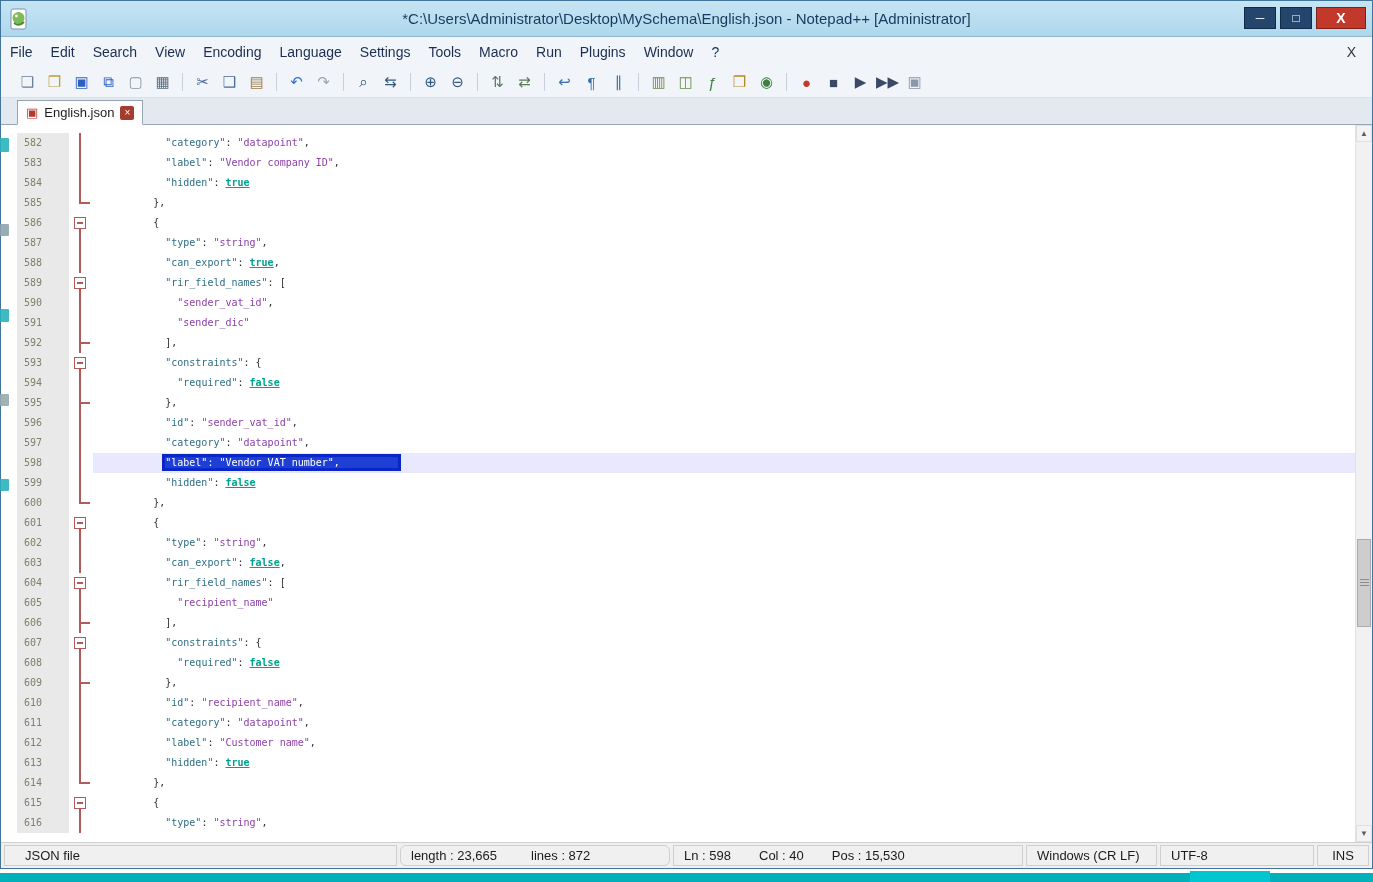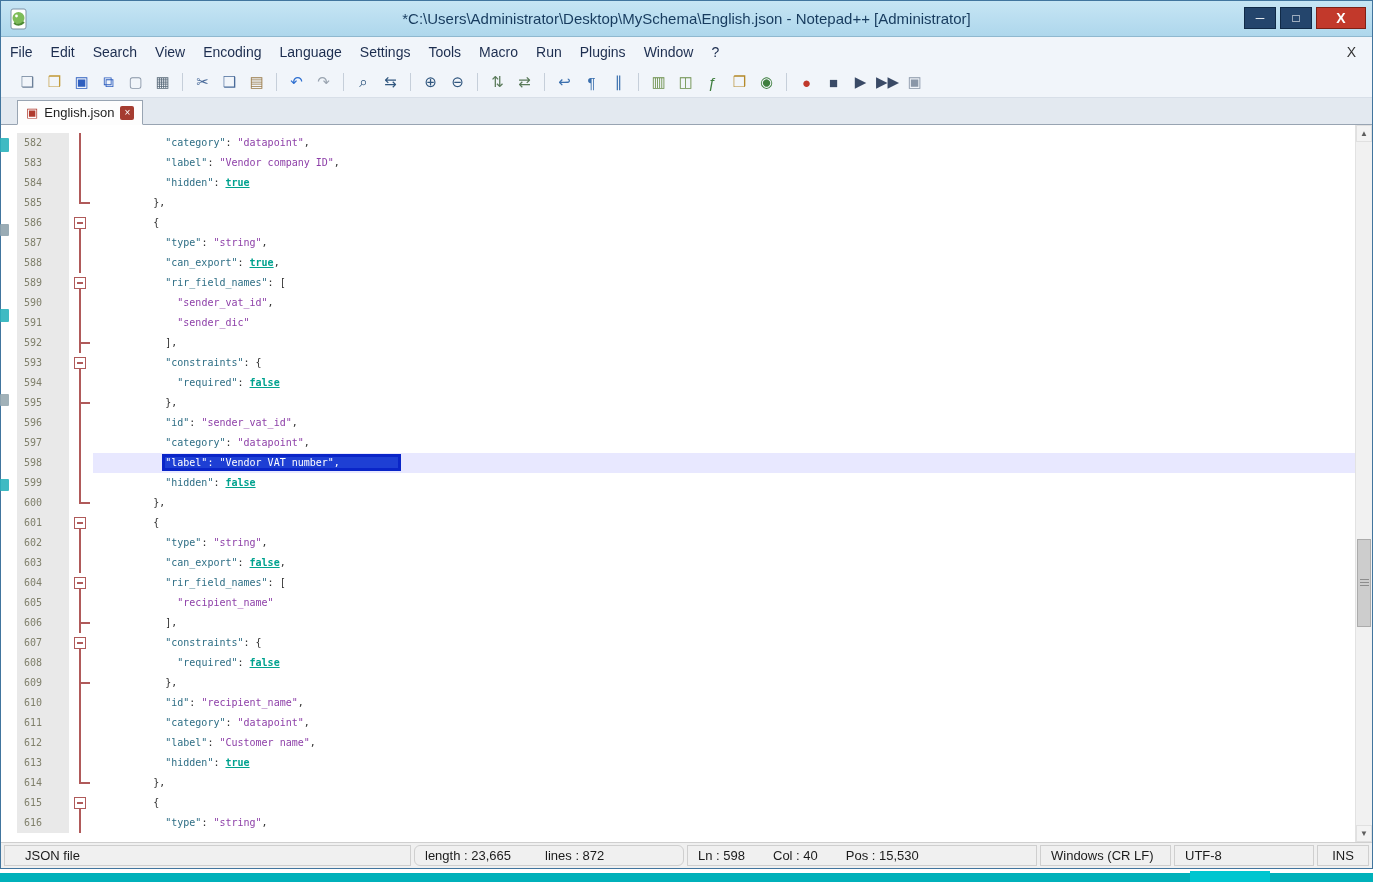--- a/index.html
+++ b/index.html
@@ -73,21 +73,21 @@
 
   
   .statusbar { height:26px; background:#f0f0f0; border-top:1px solid #cfcfcf;
                display:flex; padding:2px 3px; font-size:13px; color:#1b1b1b; }
   .sb-cell { border:1px solid #cfcfcf; background:#f0f0f0; display:flex; align-items:center;
              padding:0 10px; margin-right:3px; white-space:nowrap; overflow:hidden; }
   .c1 { flex:1; padding-left:20px; }
   .c2 { width:270px; gap:34px;border-radius:6px; }
   .c3 { width:350px; gap:28px;text-align:right; }
   .c4 { width:131px; }
-  .c5 { width:140px; }
+  .c5 { width:154px; }
   .c6 { width:52px; margin-right:0; justify-content:center; }
 
   
   .taskbar { position:absolute; left:0; right:0; bottom:0; height:9px; background:var(--taskbar); }
   .task-block { position:absolute; right:103px; bottom:0; width:80px; height:11px; background:var(--taskbar_block); }
   .frag { position:absolute; left:0; width:9px; border-radius:1px; opacity:.9; }
 </style>
 </head>
 <body>
 

